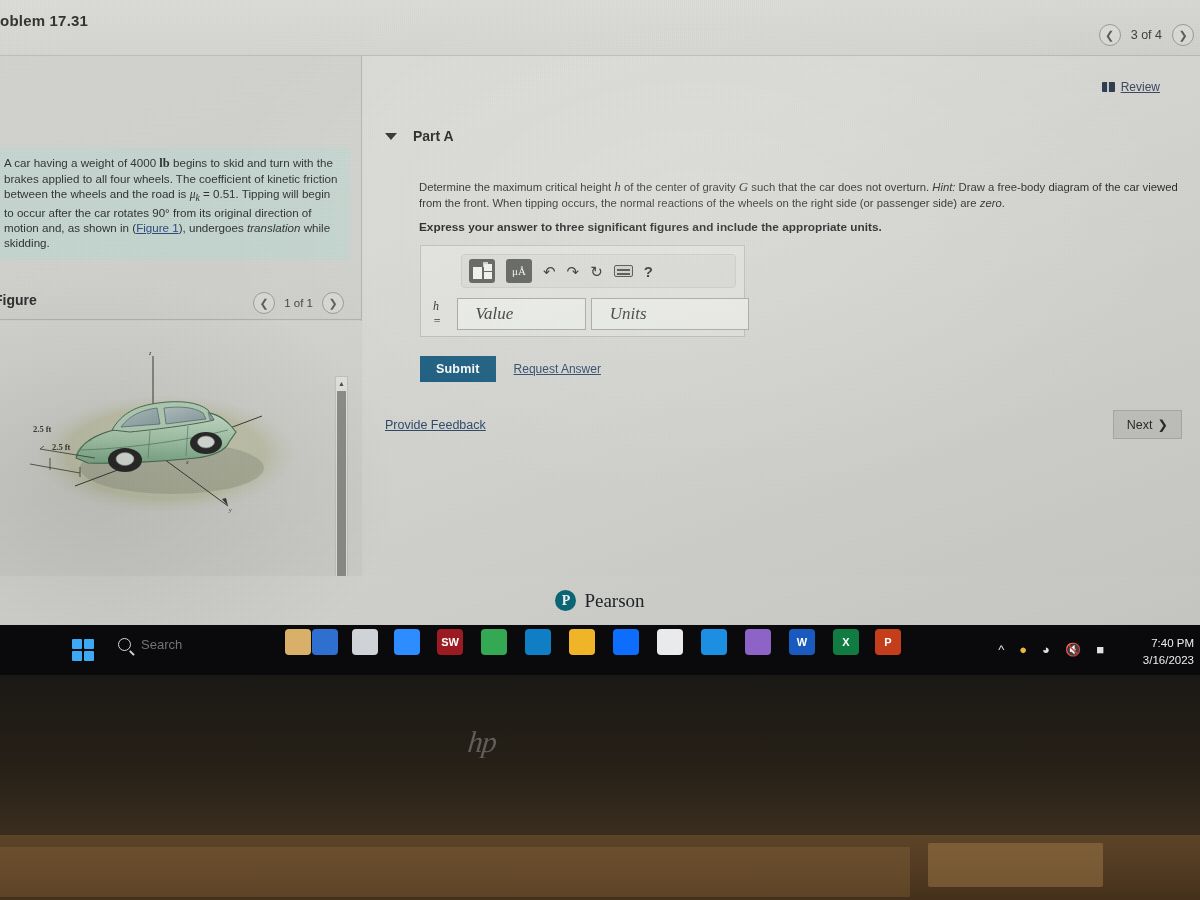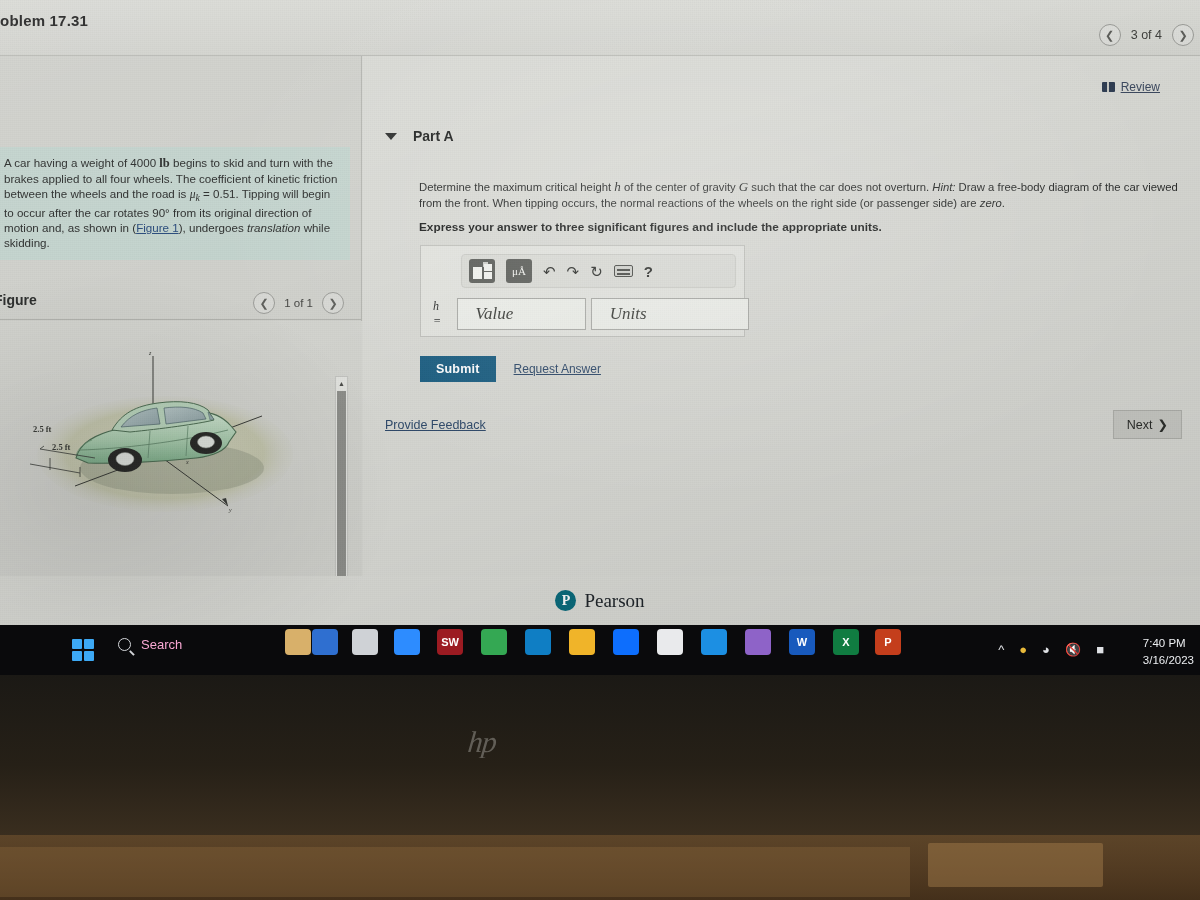--- a/index.html
+++ b/index.html
@@ -280,21 +280,21 @@
     display: flex; align-items: center; gap: 10px;
   }
   #search-icon {
     width: 13px; height: 13px; border: 1.8px solid #d4d6da; border-radius: 50%;
     position: relative;
   }
   #search-icon::after {
     content:""; position: absolute; right: -5px; bottom: -4px;
     width: 6px; height: 1.8px; background: #d4d6da; transform: rotate(45deg);
   }
-  #search-label { color: #f9a8d4; font-size: 13px; }
+  #search-label { color: #737373; font-size: 13px; }
 
   .tb-app {
     position: absolute; top: 4px; width: 26px; height: 26px;
     border-radius: 4px;
     display: flex; align-items: center; justify-content: center;
     font-size: 11px; font-weight: bold; color: #fff;
     overflow: hidden;
   }
   .tb-app.active::after {
     content: ""; position: absolute; bottom: -8px; left: 50%;
@@ -303,21 +303,21 @@
   }
 
   
   #tray {
     position: absolute; right: 96px; top: 17px;
     display: flex; align-items: center; gap: 15px;
     color: #dfe1e5; font-size: 13px;
   }
   #clock {
     position: absolute; right: 6px; top: 10px;
-    color: #eceef1; font-size: 11.5px; text-align: left; line-height: 1.45;
+    color: #eceef1; font-size: 11.5px; text-align: right; line-height: 1.45;
   }
 
   
   #below {
     position: absolute; left: 0; top: 675px; width: 1200px; height: 225px;
     background: linear-gradient(180deg, #1b1915 0%, #262017 40%, #3a2e1f 72%, #5a4328 100%);
   }
   #logo-hp {
     position: absolute; left: 468px; top: 50px;
     font-family: "Liberation Serif", serif; font-size: 30px; font-style: italic;

